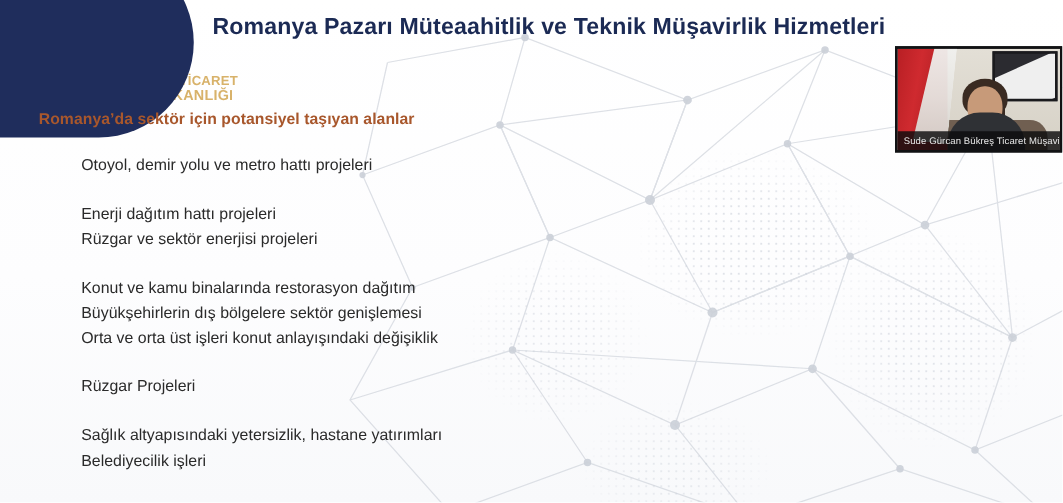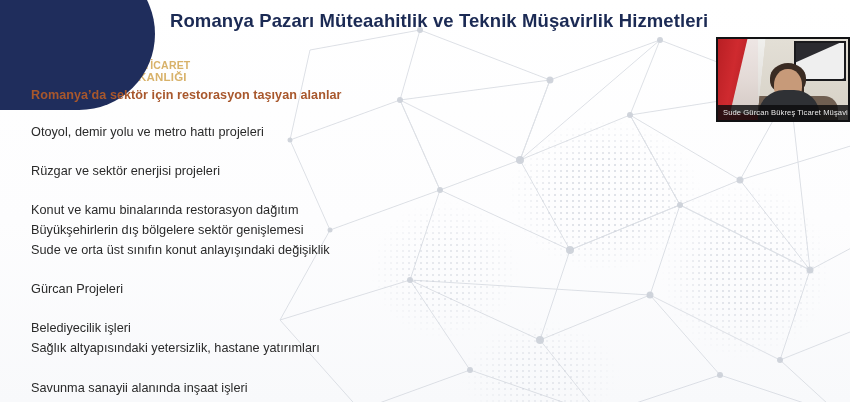--- a/index.html
+++ b/index.html
@@ -126,21 +126,21 @@
   }
 
   .section-heading {
     color: #a8572c;
     font-size: 12.6px;
     font-weight: bold;
     letter-spacing: .05px;
     margin-bottom: 20px;
   }
 
-  .bullet-group { margin-bottom: 19px; }
+  .bullet-group { margin-bottom: 19px; margin-left: 34px; }
   .bullet-group:last-child { margin-bottom: 0; }
 
   .bullet-line {
     color: #2a2a2a;
     font-size: 12.7px;
     line-height: 1.58;
     letter-spacing: .02px;
     white-space: nowrap;
   }
 
@@ -354,43 +354,44 @@
     </svg>
     <div class="brand-text">
       <span class="brand-line1">T.C. TİCARET</span>
       <span class="brand-line2">BAKANLIĞI</span>
     </div>
   </div>
 
   <div class="slide-title">Romanya Pazarı Müteaahitlik ve Teknik Müşavirlik Hizmetleri</div>
 
   <div class="content">
-    <div class="section-heading">Romanya’da sektör için restorasyon taşıyan alanlar</div>
+    <div class="section-heading">Romanya’da sektör için potansiyel taşıyan alanlar</div>
 
     <div class="bullet-group">
       <div class="bullet-line">Otoyol, demir yolu ve metro hattı projeleri</div>
     </div>
 
     <div class="bullet-group">
+      <div class="bullet-line">Enerji dağıtım hattı projeleri</div>
       <div class="bullet-line">Rüzgar ve sektör enerjisi projeleri</div>
     </div>
 
     <div class="bullet-group">
       <div class="bullet-line">Konut ve kamu binalarında restorasyon dağıtım</div>
       <div class="bullet-line">Büyükşehirlerin dış bölgelere sektör genişlemesi</div>
-      <div class="bullet-line">Sude ve orta üst sınıfın konut anlayışındaki değişiklik</div>
-    </div>
-
-    <div class="bullet-group">
-      <div class="bullet-line">Gürcan Projeleri</div>
-    </div>
-
-    <div class="bullet-group">
+      <div class="bullet-line">Orta ve orta üst işleri konut anlayışındaki değişiklik</div>
+    </div>
+
+    <div class="bullet-group">
+      <div class="bullet-line">Rüzgar Projeleri</div>
+    </div>
+
+    <div class="bullet-group">
+      <div class="bullet-line">Sağlık altyapısındaki yetersizlik, hastane yatırımları</div>
       <div class="bullet-line">Belediyecilik işleri</div>
-      <div class="bullet-line">Sağlık altyapısındaki yetersizlik, hastane yatırımları</div>
     </div>
 
     <div class="bullet-group">
       <div class="bullet-line">Savunma sanayii alanında inşaat işleri</div>
     </div>
   </div>
 
   <div class="video-tile">
     <div class="video-feed">
       <div class="wall"></div>

